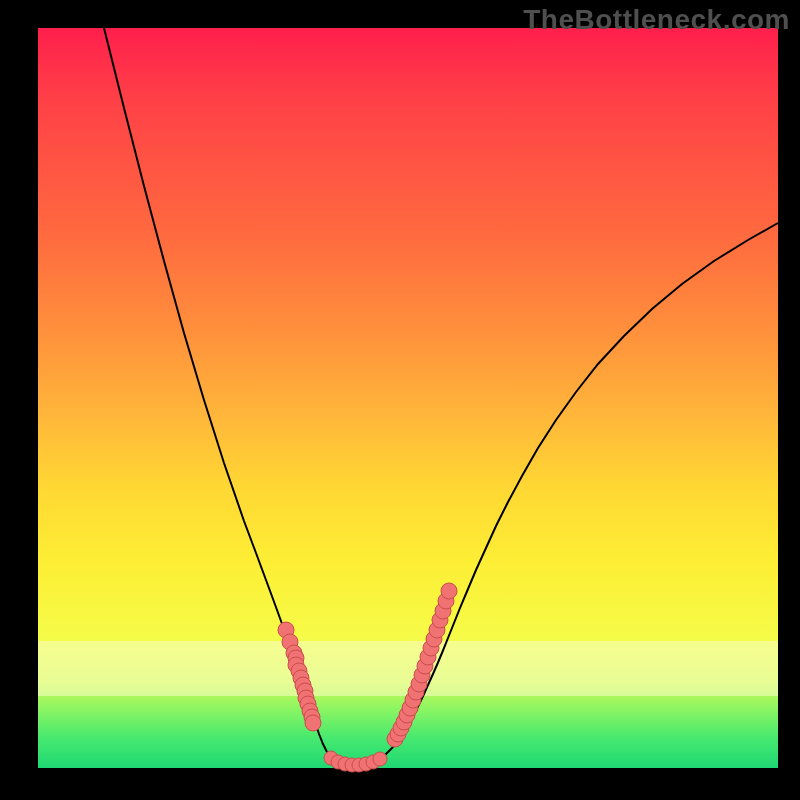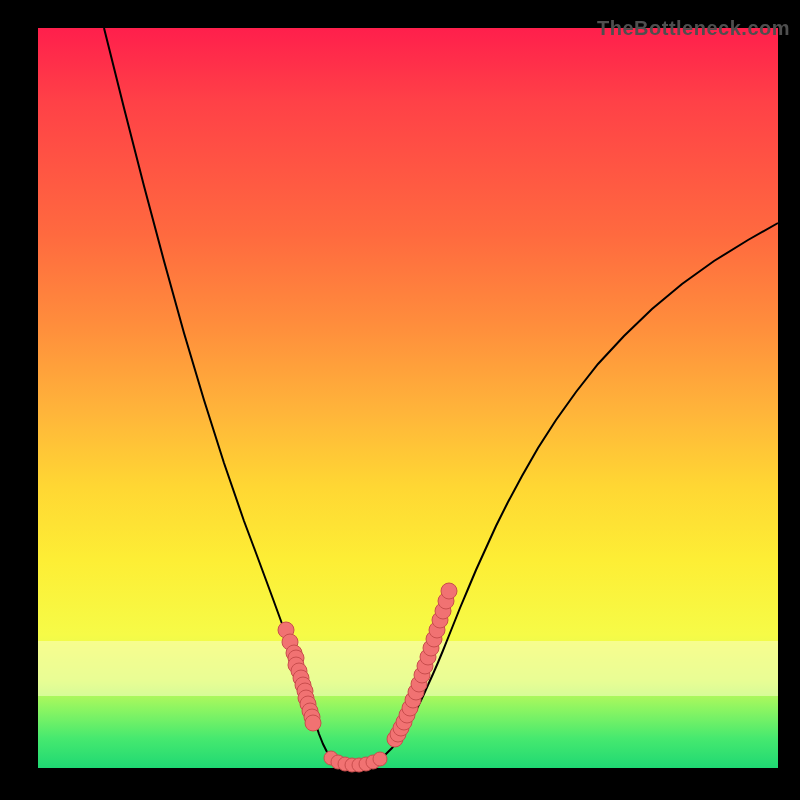--- a/index.html
+++ b/index.html
@@ -12,24 +12,24 @@
     font-family: Arial, Helvetica, sans-serif;
   }
   .frame {
     position: relative;
     width: 800px;
     height: 800px;
     background: #000;
   }
   .watermark {
     position: absolute;
-    top: 17px;
+    top: 4px;
     right: 10px;
     color: #4f4f4f;
-    font-size: 20px;
+    font-size: 28px;
     font-weight: 600;
     letter-spacing: 0.5px;
     z-index: 50;
   }
   .plot-area {
     position: absolute;
     left: 38px;
     top: 28px;
     width: 740px;
     height: 740px;

